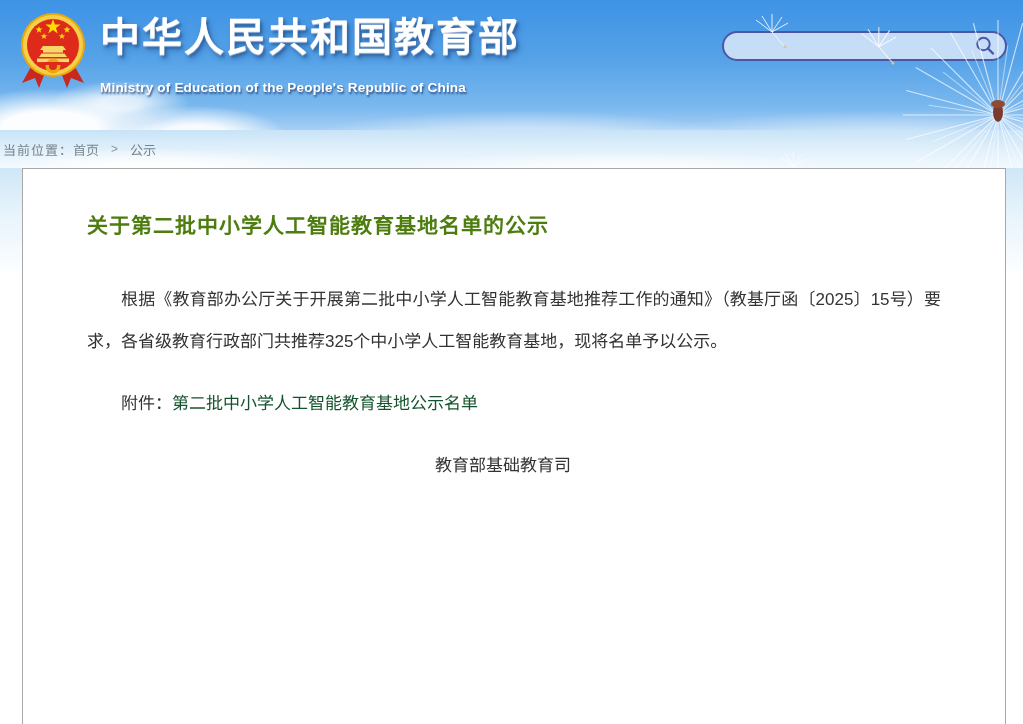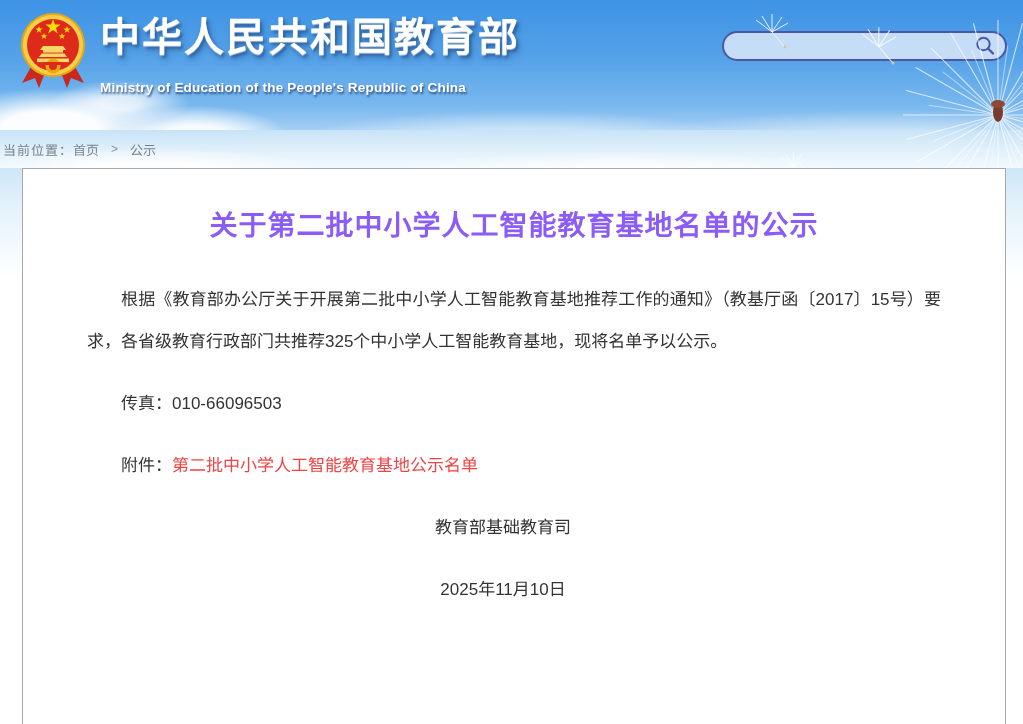--- a/index.html
+++ b/index.html
@@ -83,31 +83,31 @@
     background: linear-gradient(180deg, #cfe7f8 0px, #e7f3fb 45px, #ffffff 110px);
     padding-top: 0;
   }
   .content-box {
     margin-left: 22px; width: 984px; height: 600px;
     background: #ffffff; border: 1px solid #a8a8a8;
     padding: 42px 64px 0 64px;
   }
   .article-title {
     margin: 0 0 38px 0;
-    font-size: 28px; line-height: 30px; font-weight: bold;
-    text-align: center; color: #8b5cf6; letter-spacing: 1px;
+    font-size: 21px; line-height: 30px; font-weight: bold;
+    color: #4d7c0f; letter-spacing: 1px;
   }
   .para {
     margin: 0 0 20px 0;
     font-size: 17px; line-height: 42px; color: #333333;
     text-indent: 2em; text-align: justify;
   }
   .para.tight { margin-bottom: 6px; }
   .line { margin: 0 0 20px 0; font-size: 17px; line-height: 42px; color: #333333; text-indent: 2em; }
-  .attach-link { color: #ef4444; text-decoration: none; }
+  .attach-link { color: #14532d; text-decoration: none; }
   .align-right { text-align: center; text-indent: 0; padding-right: 22px; }
 </style>
 </head>
 <body>
 
 <div class="header-zone">
   <div class="banner">
 
     <svg class="emblem" viewBox="0 0 70 82" aria-hidden="true">
       <path d="M14 56 L4 74 L17 69 L21 79 L28 61 Z" fill="#c8281d"></path>
@@ -233,26 +233,22 @@
     <a href="#">首页</a>
     <span class="crumb-sep">&gt;</span>
     <span>公示</span>
   </nav>
 </div>
 
 <div class="main-area">
   <article class="content-box">
     <h1 class="article-title">关于第二批中小学人工智能教育基地名单的公示</h1>
 
-    <p class="para">根据《教育部办公厅关于开展第二批中小学人工智能教育基地推荐工作的通知》（教基厅函〔2017〕15号）要求，各省级教育行政部门共推荐325个中小学人工智能教育基地，现将名单予以公示。</p>
-
-    <div class="line">
-      <span>传真：</span><span>010-66096503</span>
-    </div>
+    <p class="para">根据《教育部办公厅关于开展第二批中小学人工智能教育基地推荐工作的通知》（教基厅函〔2025〕15号）要求，各省级教育行政部门共推荐325个中小学人工智能教育基地，现将名单予以公示。</p>
+
 
     <div class="line">
       <span>附件：</span><a class="attach-link" href="#">第二批中小学人工智能教育基地公示名单</a>
     </div>
 
     <div class="line align-right">教育部基础教育司</div>
-    <div class="line align-right">2025年11月10日</div>
   </article>
 </div>
 
 </body></html>

